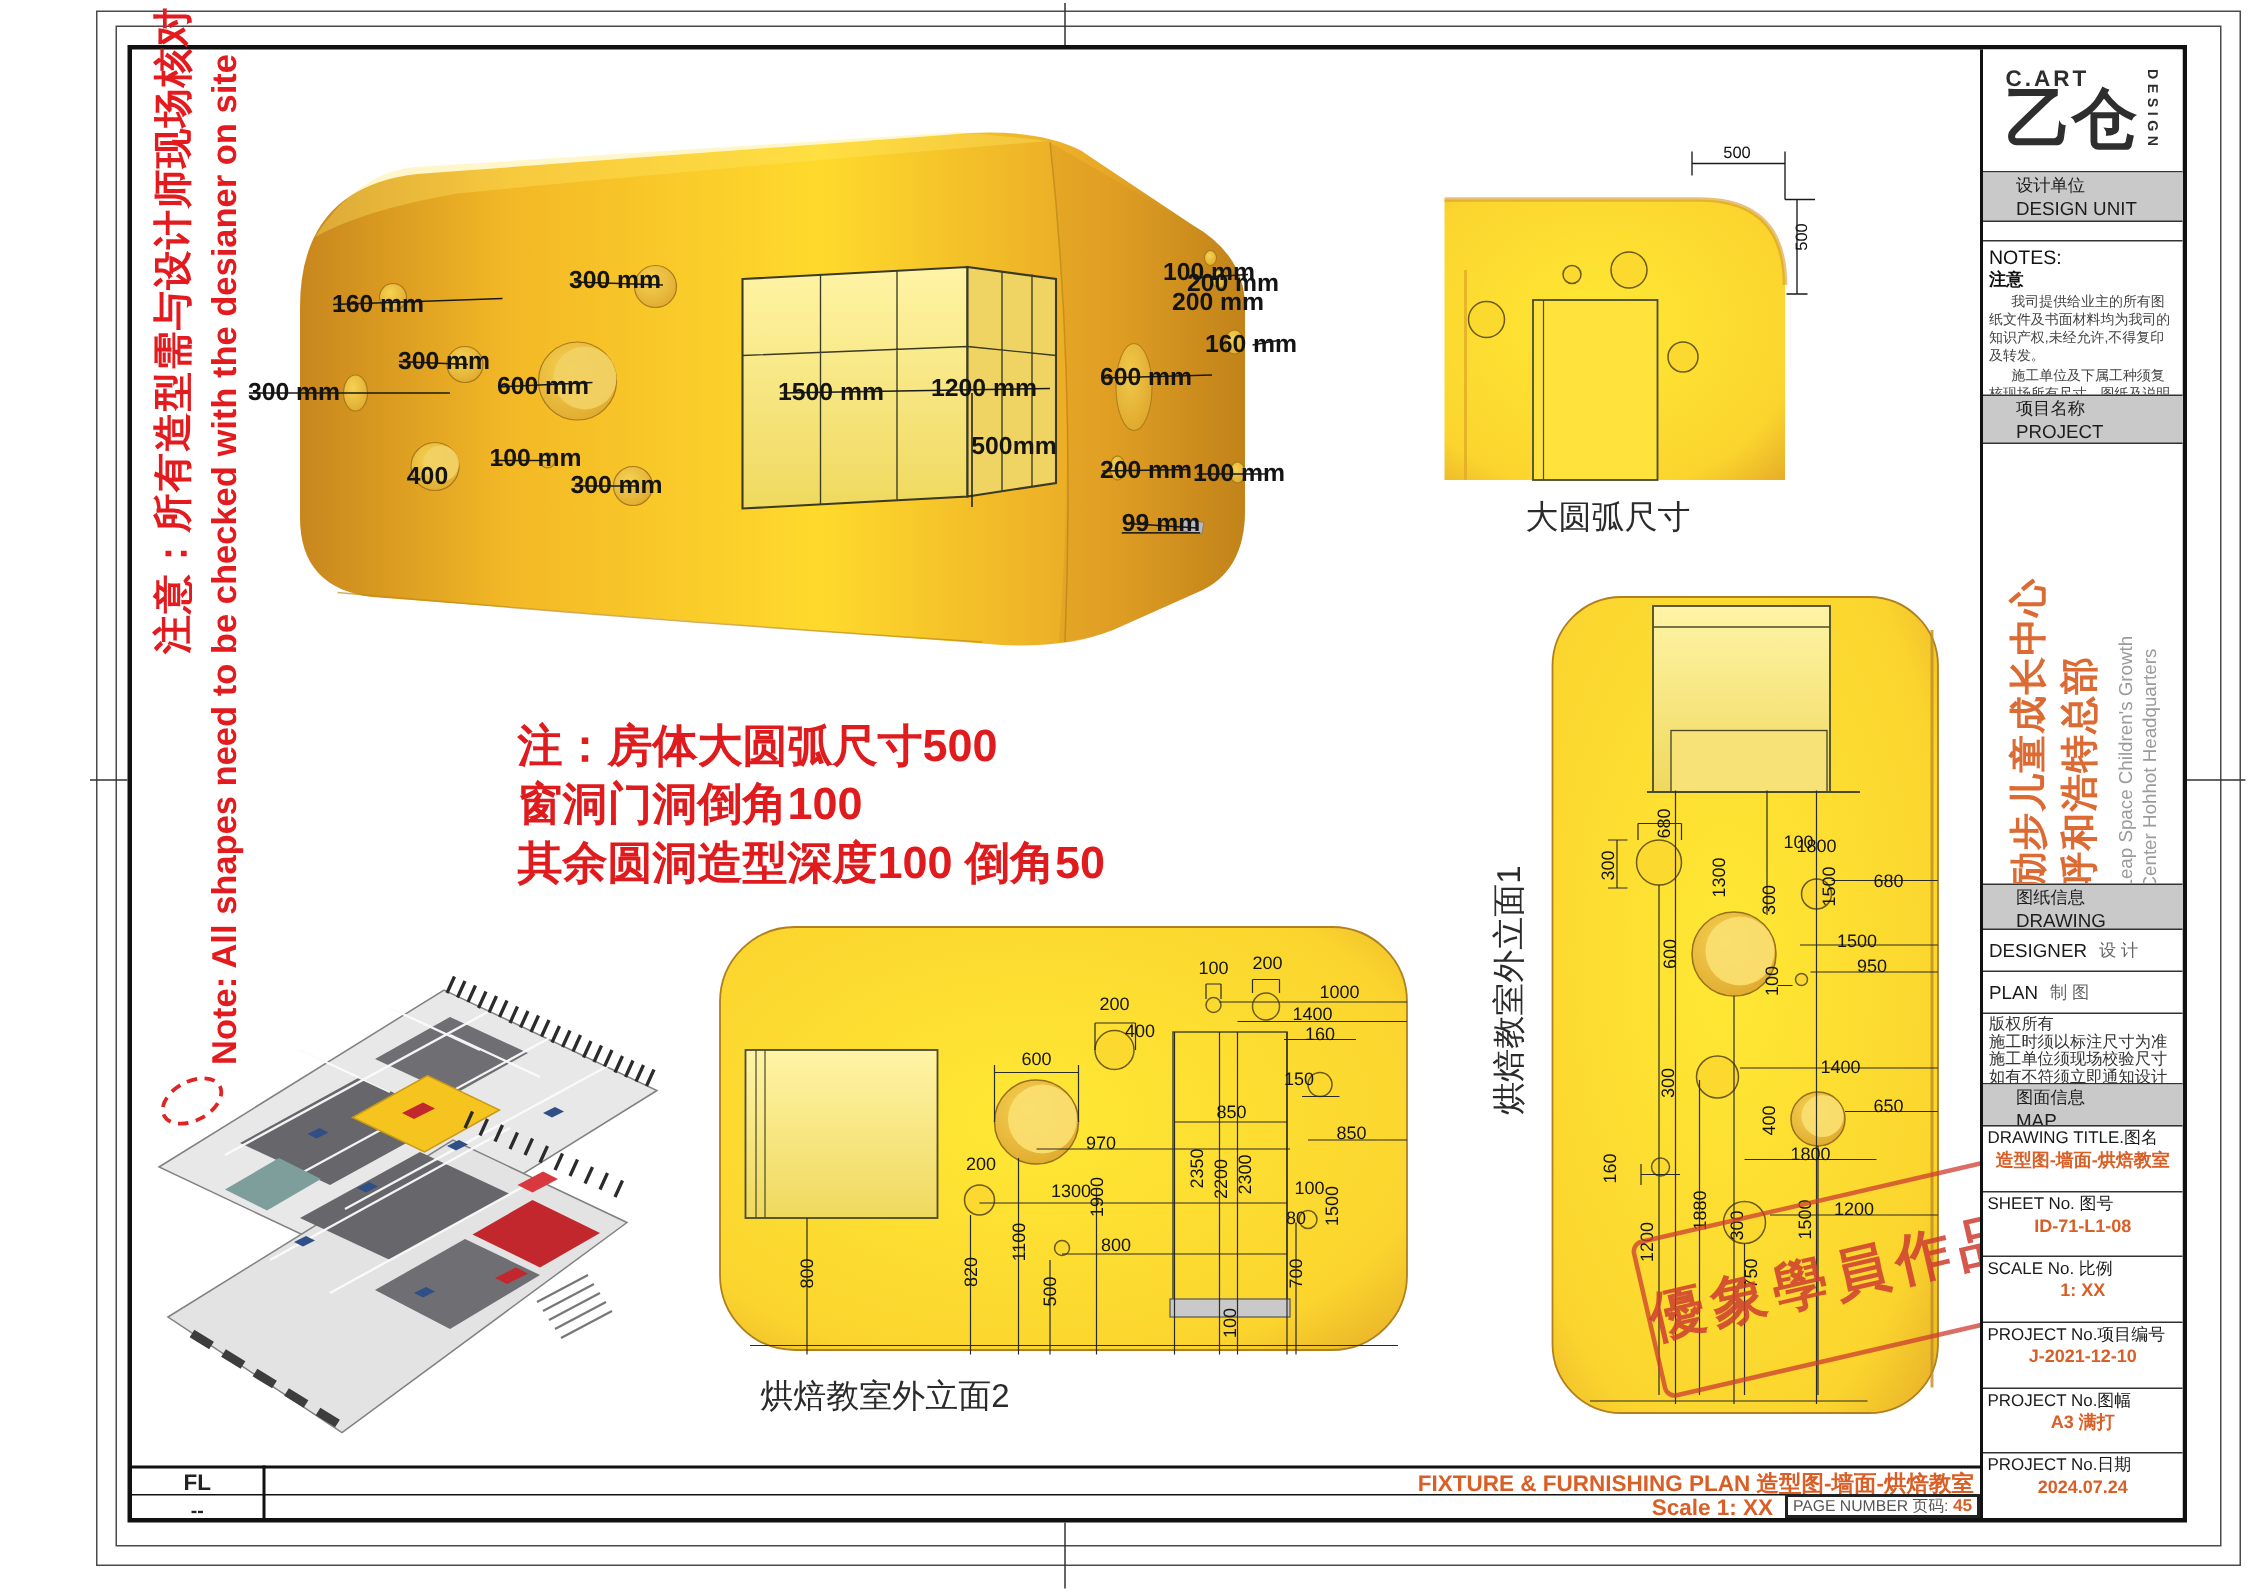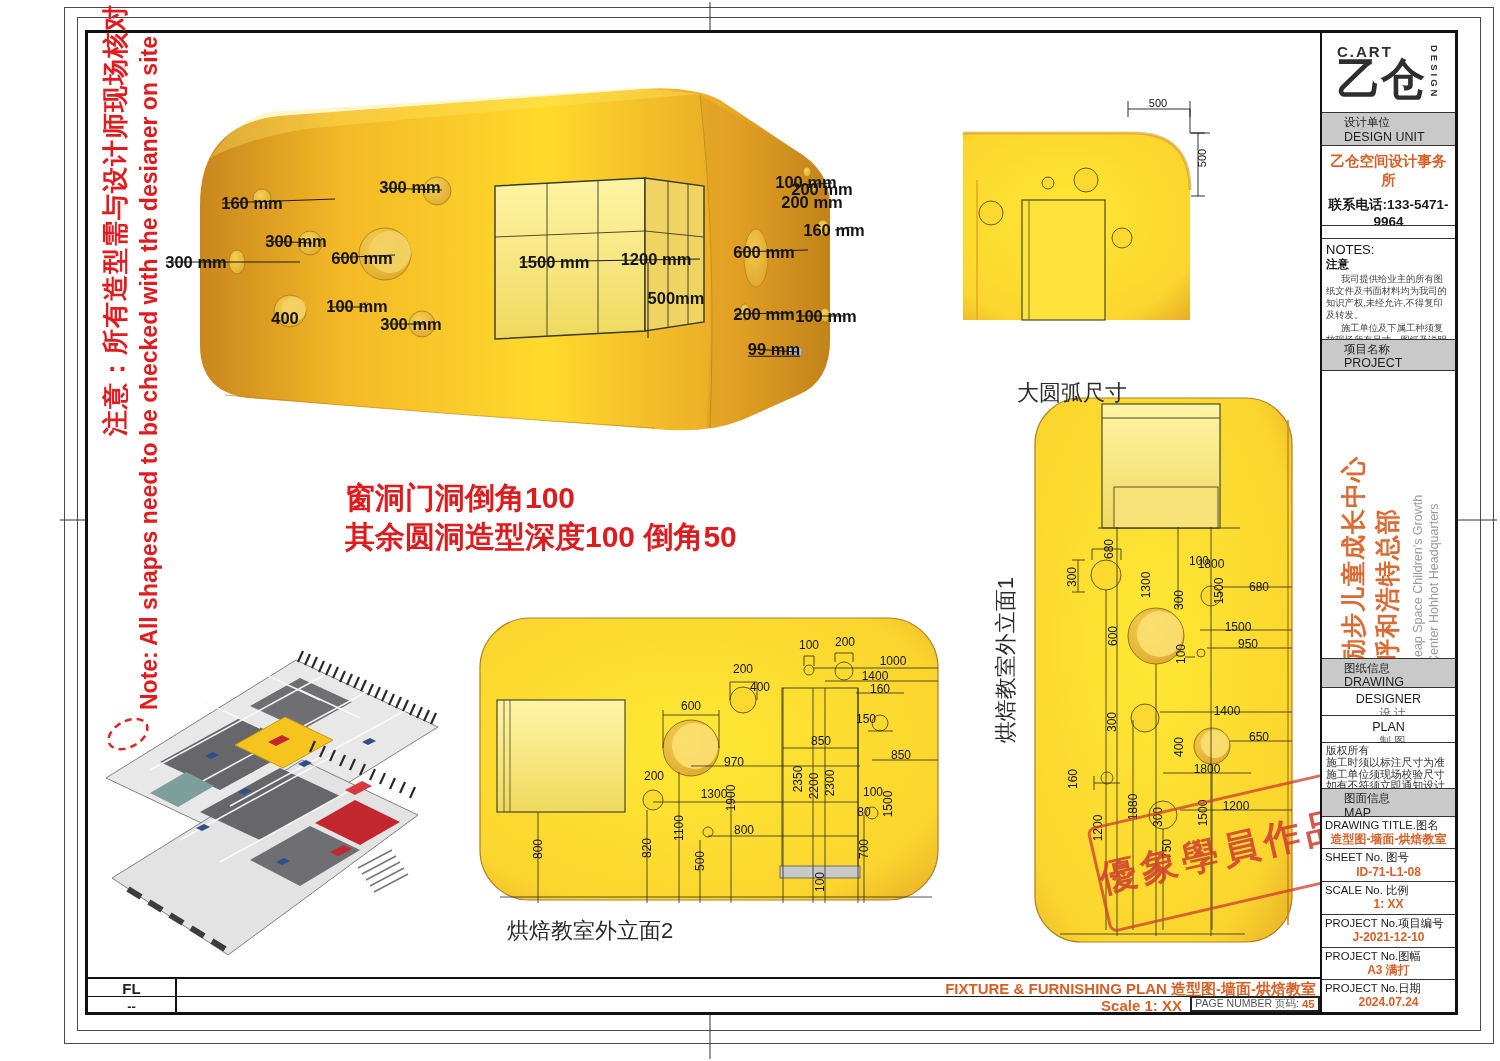--- a/index.html
+++ b/index.html
@@ -40,21 +40,21 @@
   .contact .phone{font-size:13.5px;font-weight:700;color:#1a1a1a;text-align:center;margin-top:6px;}
   .notes{padding:3px 4px;}
   .notes .nt-en{font-size:13px;color:#111;}
   .notes .nt-zh{font-size:11.5px;font-weight:700;color:#111;}
   .notes p{margin:1px 0;font-size:9.3px;color:#444;line-height:1.3;text-indent:1.6em;}
   #ptitle-wrap{position:relative;}
   #ptitle-rot{position:absolute;left:50%;top:50%;transform:translate(-50%,-50%) rotate(-90deg);width:300px;}
   #ptitle-rot .t-zh{font-size:25px;font-weight:700;color:#DC6A33;letter-spacing:1px;line-height:1.35;white-space:nowrap;}
   #ptitle-rot .t-en{font-size:12.5px;color:#9B9B9B;line-height:1.3;white-space:nowrap;}
   #ptitle-rot .t-en.first{margin-top:5px;}
-  .kv-row{padding:4px 4px;font-size:12.5px;color:#1a1a1a;flex-direction:column;}
+  .kv-row{padding:4px 4px;font-size:12.5px;color:#1a1a1a;}
   .kv-row .sub{color:#666;font-size:11.5px;margin-left:8px;}
   .copyright{padding:2px 4px;}
   .copyright div{font-size:10.8px;color:#333;line-height:1.08;}
   .map-rows{display:flex;flex-direction:column;}
   .map-row{flex:1;border-bottom:1px solid #333;box-sizing:border-box;padding:1px 3px;}
   .map-row:last-child{border-bottom:none;}
   .map-row .lbl{font-size:11.3px;color:#1a1a1a;line-height:1.25;}
   .map-row .val{font-size:12px;color:#D95F26;font-weight:700;text-align:center;line-height:1.3;}
   
   .ftr-orange{color:#D95F26;font-weight:700;font-size:15px;white-space:nowrap;}
@@ -301,52 +301,48 @@
       <span class="dim" style="left: 1207px; top: 769px; transform: translate(-50%, -50%) rotate(0deg);">1800</span>
       <span class="dim" style="left: 1073px; top: 779px; transform: translate(-50%, -50%) rotate(-90deg);">160</span>
       <span class="dim" style="left: 1133px; top: 807px; transform: translate(-50%, -50%) rotate(-90deg);">1880</span>
       <span class="dim" style="left: 1158px; top: 817px; transform: translate(-50%, -50%) rotate(-90deg);">300</span>
       <span class="dim" style="left: 1236px; top: 806px; transform: translate(-50%, -50%) rotate(0deg);">1200</span>
       <span class="dim" style="left: 1203px; top: 813px; transform: translate(-50%, -50%) rotate(-90deg);">1500</span>
       <span class="dim" style="left: 1098px; top: 828px; transform: translate(-50%, -50%) rotate(-90deg);">1200</span>
       <span class="dim" style="left: 1167px; top: 849px; transform: translate(-50%, -50%) rotate(-90deg);">750</span>
     </div>
 
-  <div class="caption" style="left:1072px;top:345px;margin-top:48px;">大圆弧尺寸</div>
+  <div class="caption" style="left:1072px;top:345px;">大圆弧尺寸</div>
   <div class="caption" style="left:590px;top:931px;">烘焙教室外立面2</div>
   <div class="caption" style="left:1006px;top:660px;transform:translate(-50%,-50%) rotate(-90deg);">烘焙教室外立面1</div>
 
   <div id="vnote-zh" class="vnote" style="left:98px;top:436px;">注意：所有造型需与设计师现场核对</div>
   <div id="vnote-en" class="vnote" style="left:136px;top:710px;">Note: All shapes need to be checked with the desianer on site</div>
 
   <div id="center-note" style="left:345px;top:478px;">
+    <div>注：房体大圆弧尺寸500</div>
     <div>窗洞门洞倒角100</div>
     <div>其余圆洞造型深度100 倒角50</div>
   </div>
 
   <div id="stamp" style="left:1095px;top:798px;width:250px;height:102px;">優象學員作品</div>
 
   <div class="vline" style="left:1320px;top:33px;width:2px;height:979px;"></div>
 
   <div id="titleblock">
     <div class="sec" id="tb-logo" style="height:82px;">
       <div>
         <div class="brand">C.ART</div>
         <div class="glyph">乙仓</div>
       </div>
       <div class="vert">DESIGN</div>
     </div>
     <div class="sec tb-gray" style="height:33px;">
       <div class="zh">设计单位</div>
       <div class="en">DESIGN UNIT</div>
-    </div>
-    <div class="sec contact" style="height:82px;">
-      <div class="company">乙仓空间设计事务所</div>
-      <div class="phone">联系电话:133-5471-9964</div>
-
     </div>
     <div class="sec" style="height:13px;"></div>
     <div class="sec notes" style="height:103px;">
       <div class="nt-en">NOTES:</div>
       <div class="nt-zh">注意</div>
       <p>我司提供给业主的所有图纸文件及书面材料均为我司的知识产权,未经允许,不得复印及转发。</p>
       <p>施工单位及下属工种须复核现场所有尺寸、图纸及说明如有出入应及时报告。</p>
     </div>
     <div class="sec tb-gray" style="height:32px;">
       <div class="zh">项目名称</div>

